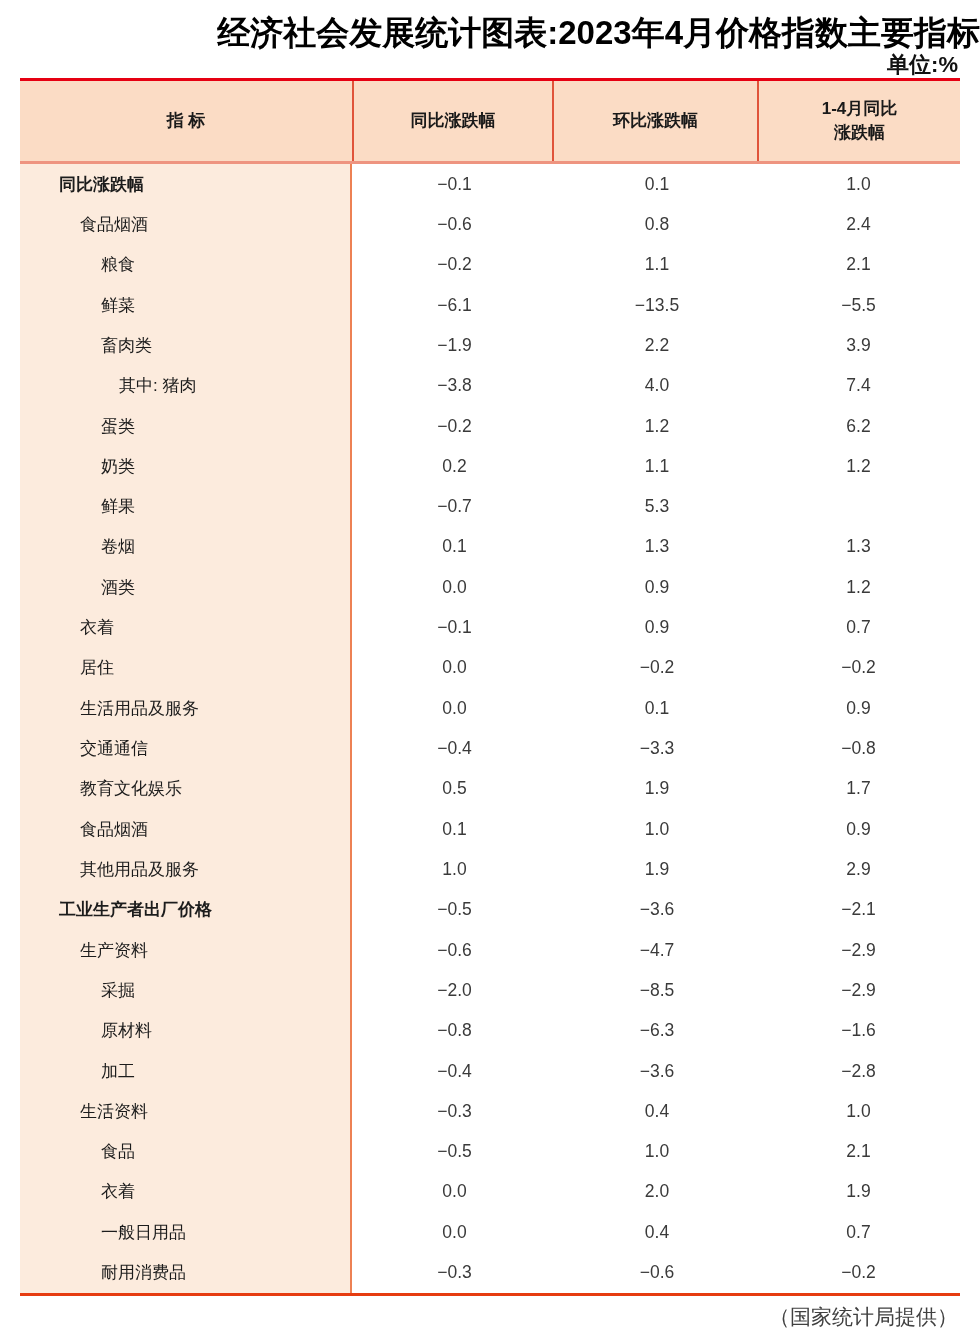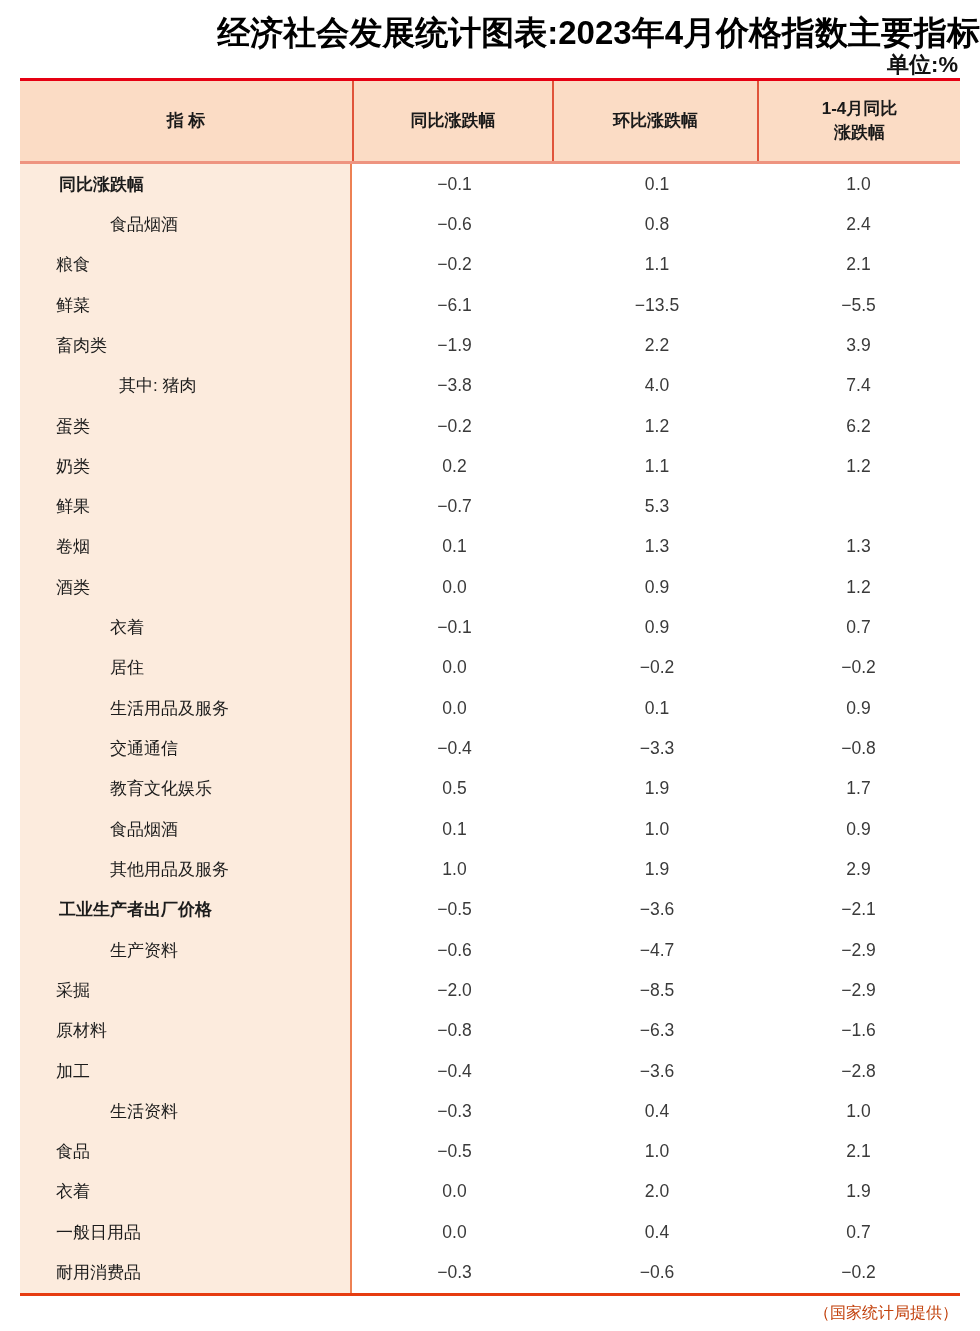--- a/index.html
+++ b/index.html
@@ -49,31 +49,31 @@
   .table-body{display:flex;flex-direction:column;}
   .row{display:flex;height:40.32px;}
   .cell-label{
     box-sizing:border-box;width:332px;background:var(--body-col-bg);
     border-right:2px solid var(--body-divider);
     display:flex;align-items:center;
     font-size:17px;color:var(--label-color);font-weight:400;
     white-space:nowrap;
   }
   .cell-label.lv0{padding-left:39px;}
-  .cell-label.lv1{padding-left:90px;}
-  .cell-label.lv2{padding-left:36px;}
+  .cell-label.lv1{padding-left:60px;}
+  .cell-label.lv2{padding-left:81px;}
   .cell-label.lv3{padding-left:99px;}
   .cell-label.section{font-weight:700;}
   .cell-val{
     box-sizing:border-box;display:flex;align-items:center;justify-content:center;
     font-size:17.5px;color:var(--value-color);
   }
   .source-note{
     text-align:right;margin:7px 22px 0 0;
-    font-size:16px;color:#c2410c;
+    font-size:21px;color:#404040;
   }
 </style>
 </head>
 <body>
 
 <div class="title">经济社会发展统计图表:2023年4月价格指数主要指标</div>
 
 <div class="unit-label">单位:%</div>
 
 <div class="stat-table">

